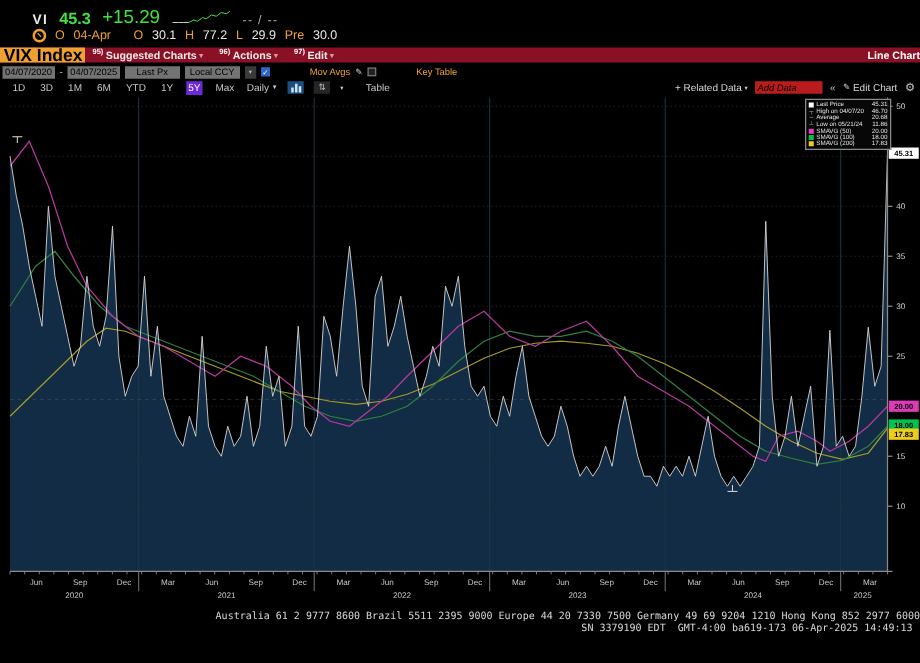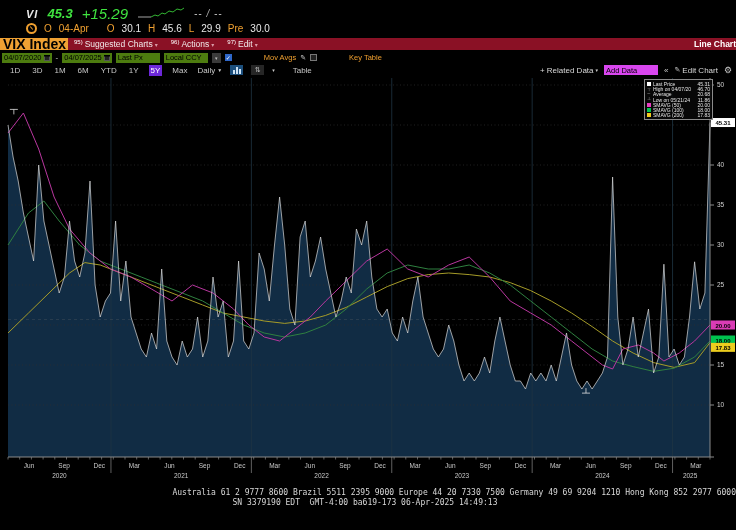--- a/index.html
+++ b/index.html
@@ -1,45 +1,45 @@
 <!DOCTYPE html>
 <html><head>
 <meta charset="utf-8">
 <style>
   * { margin:0; padding:0; box-sizing:border-box; }
   html,body { width:736px; height:530px; background:#000; overflow:hidden; position:relative;
               font-family:"Liberation Sans",sans-serif; }
   .abs { position:absolute; }
 
   
-  .qrow1 { left:26px; top:5px; display:flex; align-items:center; gap:9px;font-style:italic; }
+  .qrow1 { left:26px; top:5px; display:flex; align-items:flex-end; gap:9px; }
   .ticker { color:#e8e8e8; font-size:11px; font-weight:bold; letter-spacing:1px; }
   .last   { color:#3fe23f; font-size:13px; font-weight:bold; }
   .chg    { color:#3fe23f; font-size:15px; }
   .na     { color:#b0b0b0; font-size:10px; letter-spacing:1px; }
   .qrow2 { left:26px; top:23px; display:flex; align-items:center; gap:7px; font-size:10px; }
   .olab { color:#f0a030; } .oval { color:#e8e8e8; }
   .gauge { width:11px; height:11px; border:2px solid #f0a030; border-radius:50%; position:relative; }
   .gauge::after { content:""; position:absolute; left:3px; top:1px; width:1px; height:4px; background:#f0a030; transform:rotate(-40deg); }
 
   
   .menubar { left:0; top:38px; width:736px; height:12px; background:#8a1125; }
   .secfield { position:absolute; left:0; top:0; width:68px; height:12px; background:#efa133;
               color:#000; font-size:14px; font-weight:bold; display:flex; align-items:center; padding-left:3px; }
   .menuitems { position:absolute; left:74px; top:0; height:12px; display:flex; gap:13px; align-items:center; }
-  .mitem { display:flex; align-items:center; gap:2px; color:#f0eaea; font-size:8.5px; font-weight:normal; }
+  .mitem { display:flex; align-items:center; gap:2px; color:#f0eaea; font-size:8.5px; font-weight:bold; }
   .mnum { font-size:6px; color:#fff; align-self:flex-start; }
   .mdrop { color:#d89aa5; font-size:6px; }
   .menuright { position:absolute; right:0; top:0; height:12px; display:flex; align-items:center;
                color:#fff; font-size:8.5px; font-weight:bold; }
 
   
   .toolbar1 { left:2px; top:52px; height:11px; display:flex; align-items:center; gap:4px; }
-  .fld { background:#4d7c0f; color:#000; font-size:7.5px; height:10px; display:flex; align-items:center;
-         padding:0 2px; gap:2px; white-space:nowrap; }
+  .fld { background:#737373; color:#000; font-size:7.5px; height:10px; display:flex; align-items:center;
+         padding:0 2px; gap:18px; white-space:nowrap;flex-direction:column; }
   .cal { width:6px; height:6px; background:#222; box-shadow:inset 0 1.5px 0 #000, inset 0 0 0 1px #555; }
   .dash { color:#ccc; font-size:8px; }
   .ddbtn { width:9px; height:10px; background:#3a3a3a; color:#bbb; font-size:5px; display:flex;
            align-items:center; justify-content:center; }
   .cb { width:7px; height:7px; border:1px solid #777; background:#222; display:flex; align-items:center;
         justify-content:center; font-size:6px; color:#fff; }
   .cb.on { background:#2e66c8; border-color:#2e66c8; }
   .cblab { color:#f0a030; font-size:7.5px;margin-left:28px; }
   .pencil { color:#ccc; font-size:7px; }
 
@@ -50,42 +50,42 @@
   .freq { color:#c8c8c8; font-size:8px; display:flex; gap:2px; align-items:center; }
   .tinydrop { font-size:5px; color:#c8c8c8; }
   .iconbtn { width:13px; height:10px; display:flex; align-items:flex-end; justify-content:center; gap:1px;
              background:#1c4f7d; padding:1px; }
   .iconbtn i { display:block; width:2px; background:#cfe3f5; }
   .iconbtn2 { width:13px; height:10px; background:#262626; color:#bbb; font-size:7px; display:flex;
               align-items:center; justify-content:center; }
   .tablebtn { color:#c8c8c8; font-size:8px; margin-left:10px; }
   .rightcluster { position:absolute; right:4px; top:64px; height:12px; display:flex; align-items:center; gap:6px; }
   .rlink { color:#d8d8d8; font-size:8px; display:flex; align-items:center; gap:2px; }
-  .addfld { background:#d946ef; color:#000; font-size:7.5px; width:54px; height:10px; display:flex;
-            align-items:center; padding:0 2px; }
+  .addfld { background:#b91c1c; color:#000; font-size:7.5px; width:54px; height:10px; display:flex;
+            align-items:center; padding:0 2px;font-style:italic; }
   .chev { color:#c8c8c8; font-size:8px; }
   .gear { color:#c8c8c8; font-size:9px; }
 
   
   .legend { left:644px; top:79px; width:69px; background:rgba(8,8,8,.88); border:1px solid #8a8a8a;
             padding:1px 2px; z-index:5; }
   .lg-row { display:flex; align-items:center; height:5.3px; gap:2px; }
   .lg-swatch { width:4px; height:4px; flex:0 0 4px; font-size:4.5px; color:#aaa; line-height:4px; text-align:center; }
   .lg-label { flex:1; color:#e6e6e6; font-size:5px; white-space:nowrap; overflow:hidden; }
   .lg-value { color:#e6e6e6; font-size:5px; }
 
   
   #chart-svg { position:absolute; left:0; top:76px; }
   #chart-svg text { font-family:"Liberation Sans",sans-serif; }
 
   
   .footer { left:0; top:488px; width:736px; color:#d8d8d8;
             font-family:"DejaVu Sans Mono",monospace; font-size:8px; line-height:10px; }
   .f-center { text-align:right; white-space:pre; }
-  .f-right { text-align:center; padding-right:6px; white-space:pre; }
+  .f-right { text-align:right; padding-right:6px; white-space:pre; }
 </style>
 </head>
 <body>
 
 <div class="abs qrow1">
   <span class="ticker">VI</span>
   <span class="last">45.3</span>
   <span class="chg">+15.29</span>
   <svg width="48" height="14">
     <polyline points="1,10 6,10 10,10 14,10" stroke="#cccccc" stroke-width="0.8" fill="none"></polyline>
@@ -94,21 +94,21 @@
   <span class="na">-- / --</span>
 </div>
 <div class="abs qrow2">
   <span class="gauge"></span>
   <span class="olab">O</span>
   <span class="olab">04-Apr</span>
   <span style="width:4px"></span>
   <span class="olab">O</span>
   <span class="oval">30.1</span>
   <span class="olab">H</span>
-  <span class="oval">45.6</span>
+  <span class="oval">77.2</span>
   <span class="olab">L</span>
   <span class="oval">29.9</span>
   <span class="olab">Pre</span>
   <span class="oval">30.0</span>
 </div>
 
 <div class="abs menubar">
   <div class="secfield">VIX Index</div>
   <div class="menuitems">
     <span class="mitem">

